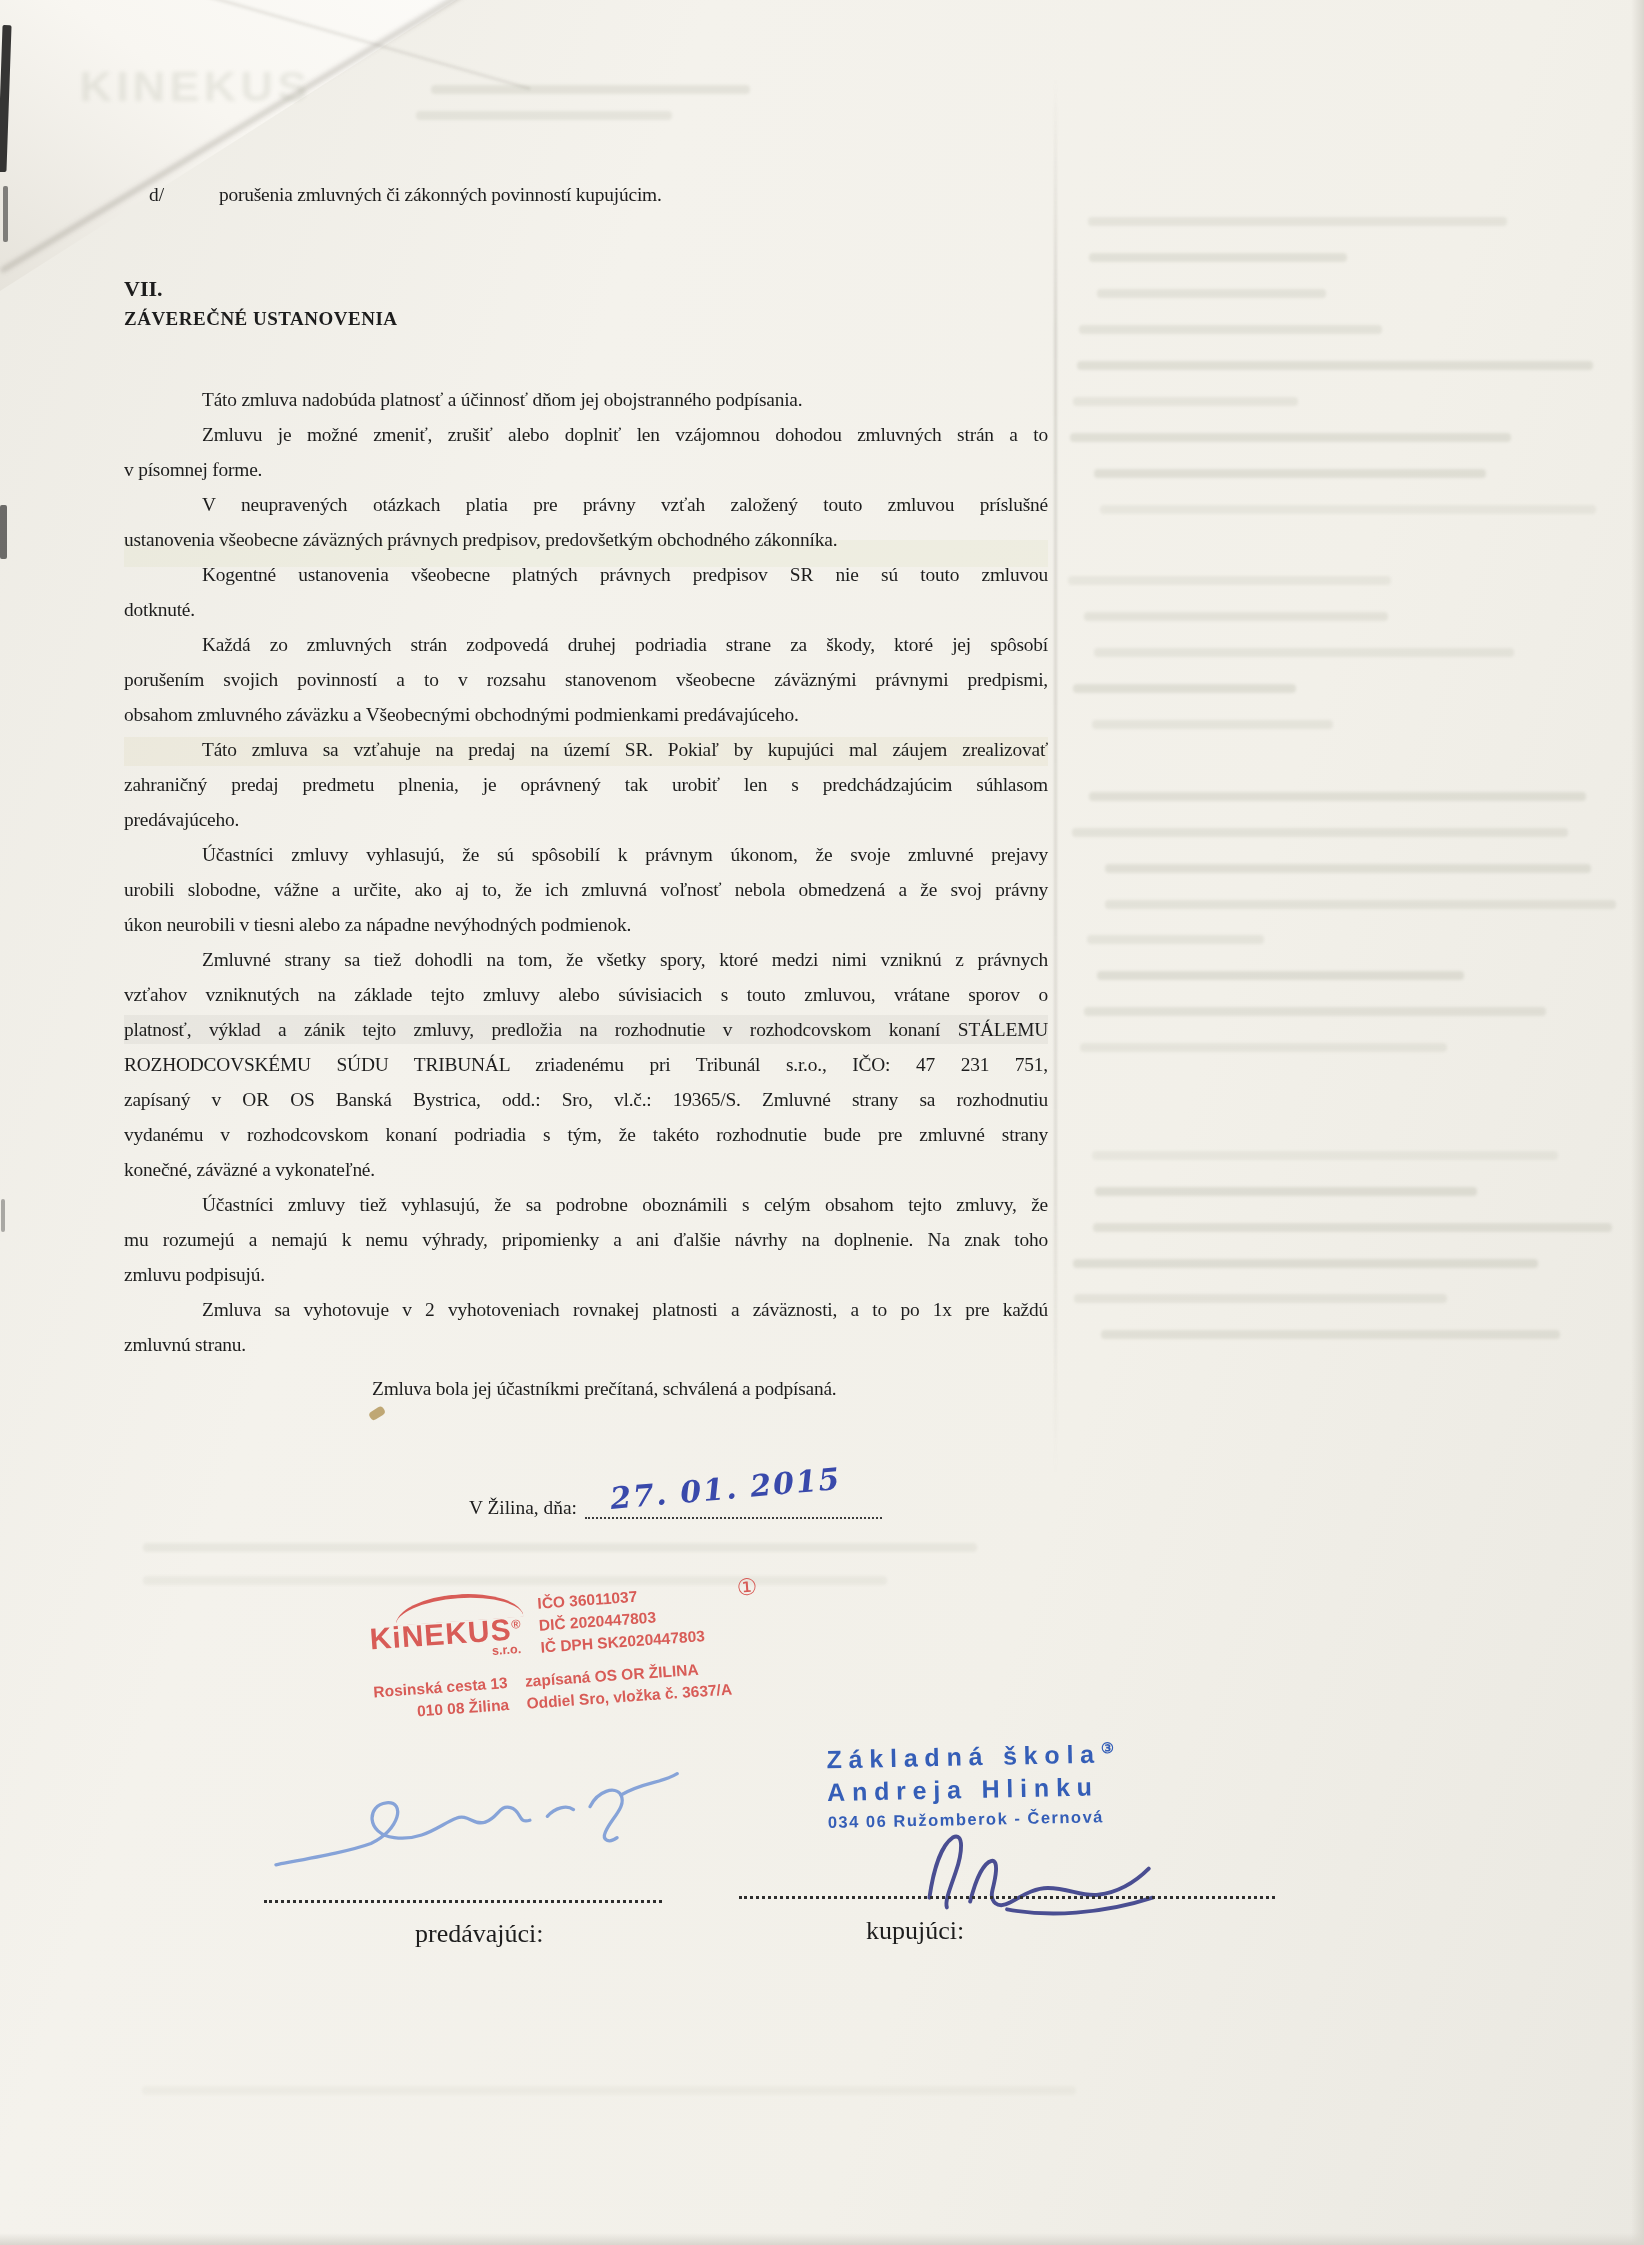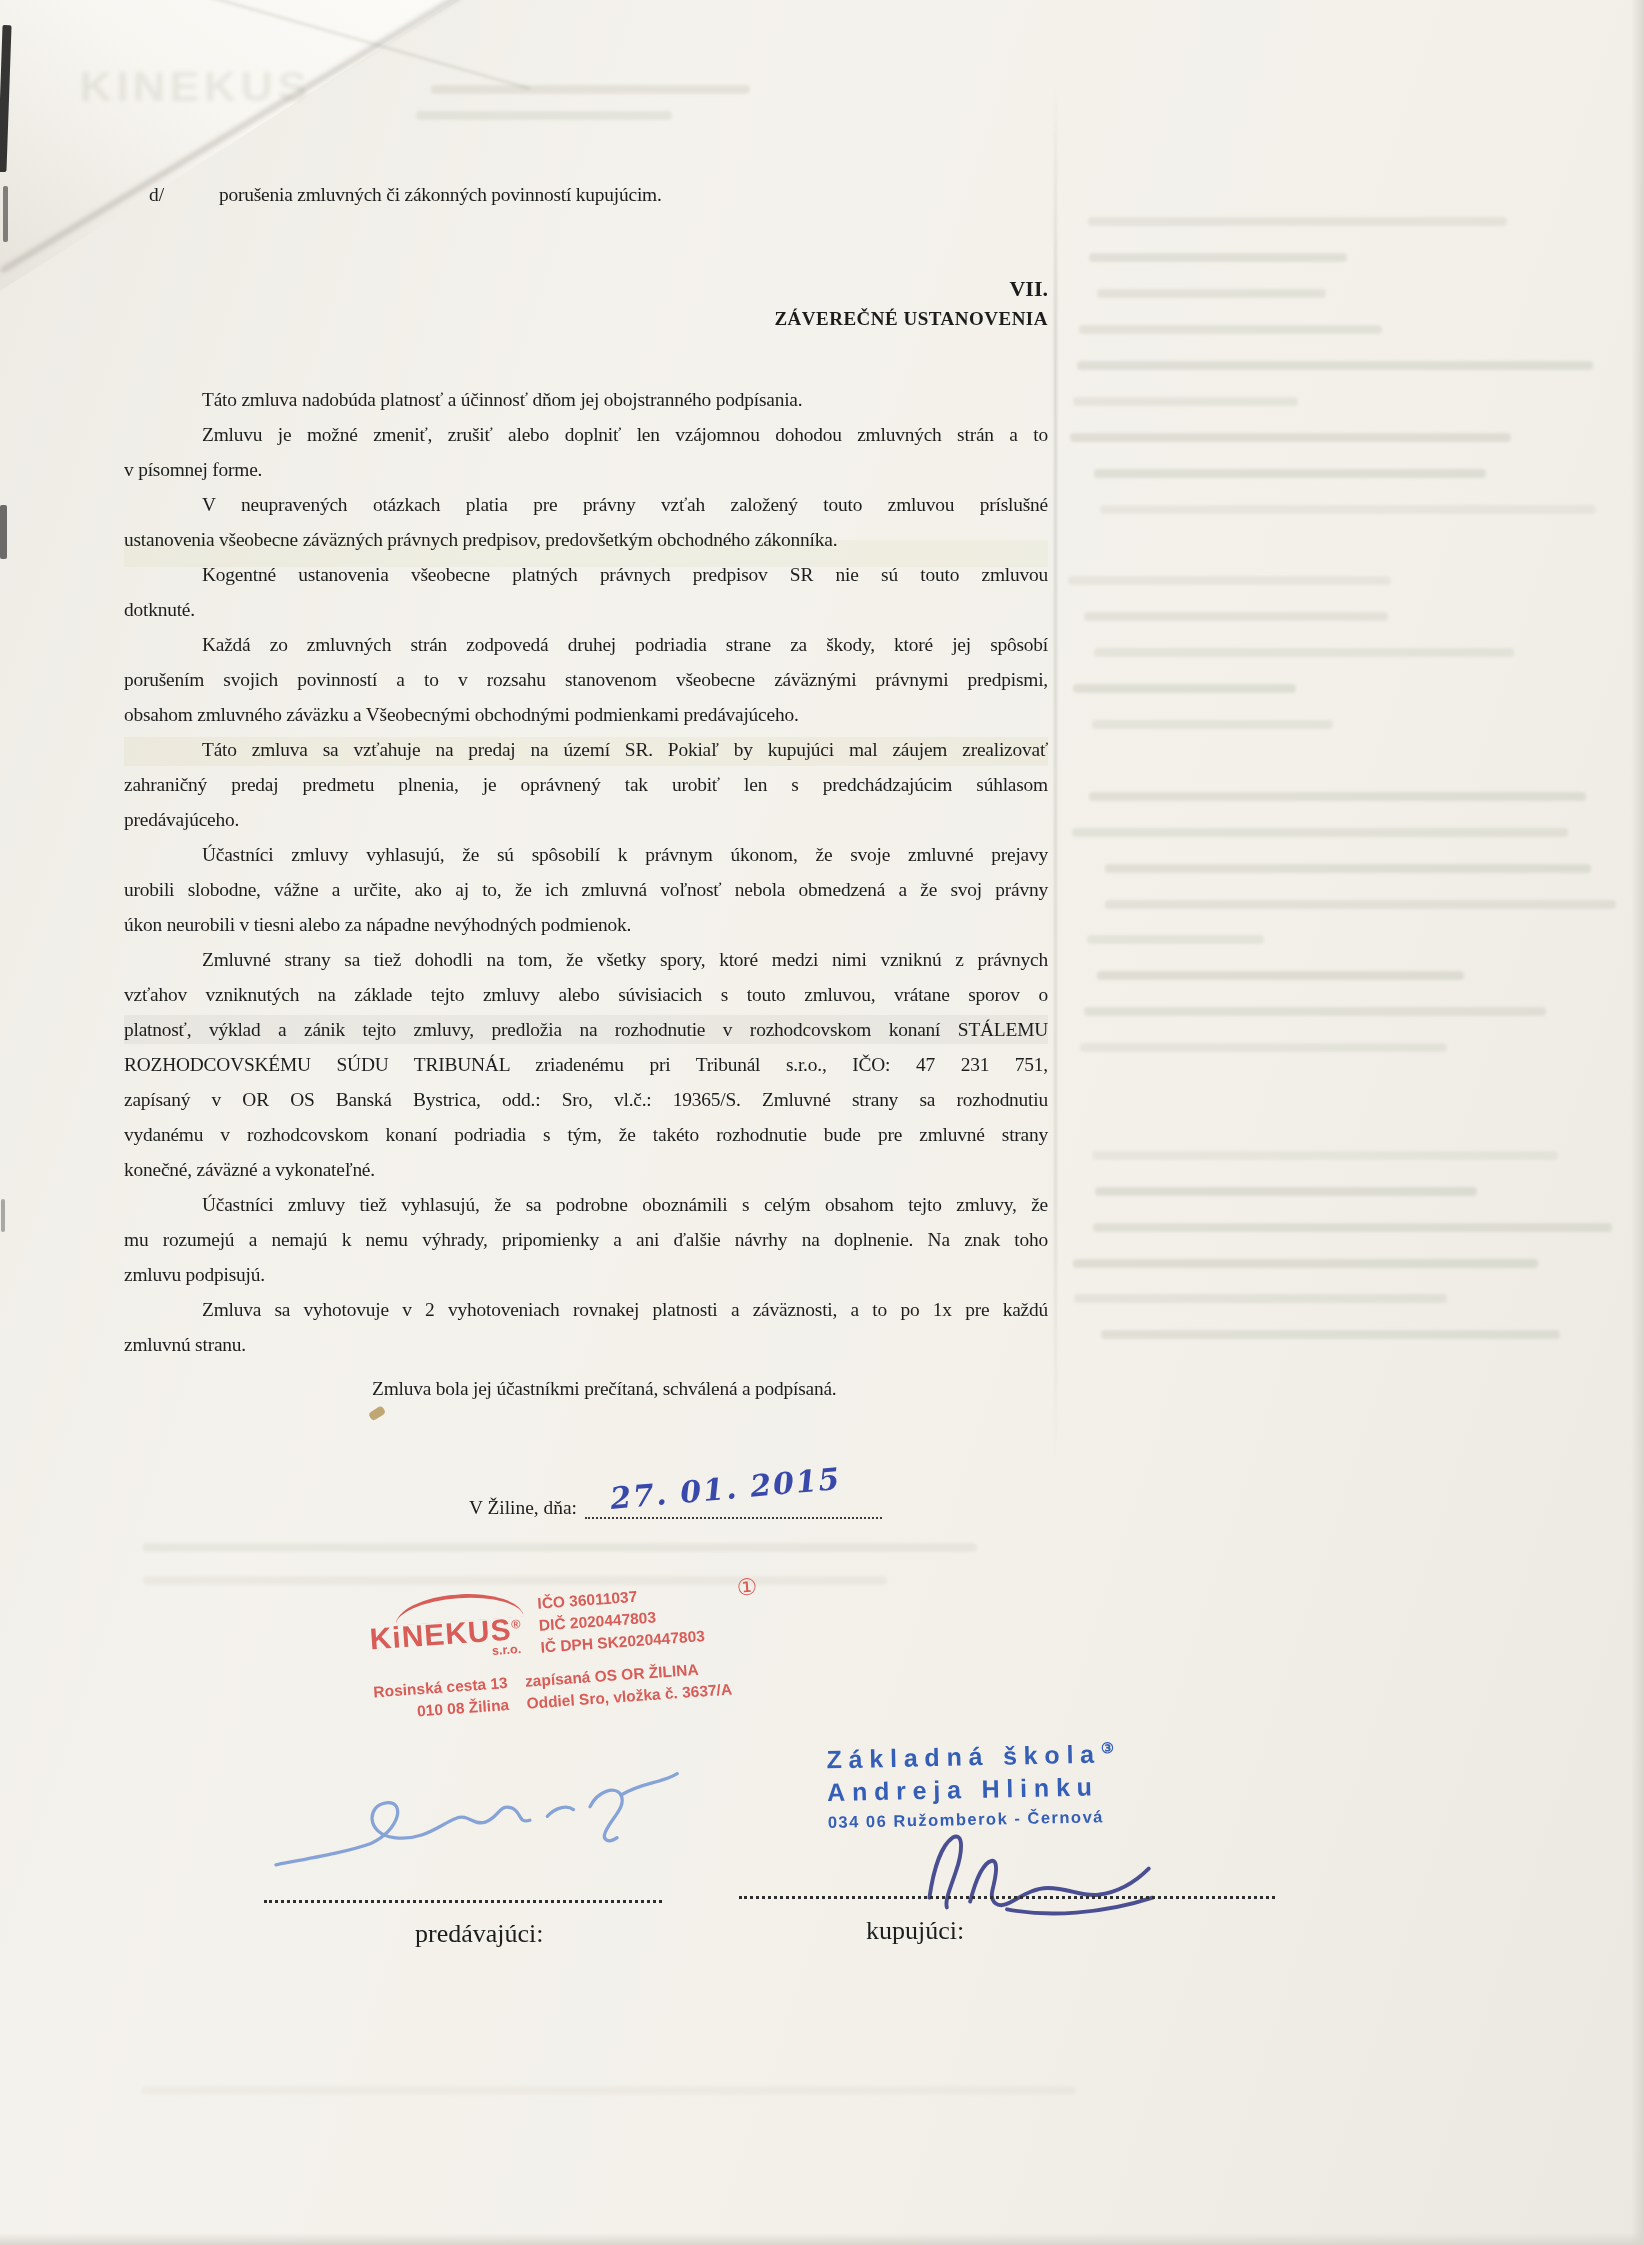--- a/index.html
+++ b/index.html
@@ -39,21 +39,21 @@
   .hl3{left:124px;top:1015px;width:924px;height:29px;background:rgba(150,150,140,.10);}
   
   .clause-d{position:absolute;left:124px;top:177px;width:924px;display:flex;}
   .clause-marker{width:70px;padding-left:25px;font-size:19.4px;line-height:36px;flex:none;}
   .clause-lines{flex:1;}
   .line{font-size:19.4px;line-height:35px;letter-spacing:-0.2px;
     text-align:justify;text-align-last:justify;white-space:normal;}
   .line.first{text-indent:78px;}
   .line.last{text-align-last:left;}
   .clause-lines .line{line-height:36px;}
-  .section-heading{position:absolute;left:124px;top:275px;width:924px;text-align:right;font-weight:bold;}
+  .section-heading{position:absolute;left:124px;top:275px;width:924px;text-align:left;font-weight:bold;}
   .sec-num{font-size:22px;line-height:27px;}
   .sec-title{font-size:19px;line-height:33px;letter-spacing:0.5px;}
   #body-lines{position:absolute;left:124px;top:382px;width:924px;}
   .closing{position:absolute;left:372px;top:1378px;font-size:19.4px;letter-spacing:-0.2px;}
   .dateline{position:absolute;left:469px;top:1496px;font-size:19.4px;}
   .dots{display:inline-block;width:297px;height:21.3px;margin-left:7.8px;vertical-align:bottom;
     border-bottom:2.9px dotted #3a3a3a;position:relative;}
   .hand-date{position:absolute;left:25px;top:-25px;font-family:"DejaVu Serif",serif;
     font-style:italic;font-weight:600;font-size:30px;letter-spacing:1.9px;
     color:var(--handwriting-blue,#3f51b5);transform:rotate(-5deg);white-space:nowrap;}
@@ -183,21 +183,21 @@
       <div class="line first">Účastníci zmluvy tiež vyhlasujú, že sa podrobne oboznámili s celým obsahom tejto zmluvy, že</div>
       <div class="line">mu rozumejú a nemajú k nemu výhrady, pripomienky a ani ďalšie návrhy na doplnenie. Na znak toho</div>
       <div class="line last">zmluvu podpisujú.</div>
       <div class="line first">Zmluva sa vyhotovuje v 2 vyhotoveniach rovnakej platnosti a záväznosti, a to po 1x pre každú</div>
       <div class="line last">zmluvnú stranu.</div>
     </div>
 
   <div class="closing">Zmluva bola jej účastníkmi prečítaná, schválená a podpísaná.</div>
 
   <div class="dateline">
-    <span>V Žiline, dňa:</span><span class="dots"><span class="hand-date">27. 01. 2015</span></span>
+    <span>V Žilina, dňa:</span><span class="dots"><span class="hand-date">27. 01. 2015</span></span>
   </div>
 
   <div class="stamp-seller">
     <div class="ks-top">
       <div class="ks-logo">
         <div class="ks-arc"></div>
         <div class="ks-name"><span>KiNEKUS</span><sup>®</sup></div>
         <div class="ks-sro">s.r.o.</div>
       </div>
       <div class="ks-ids">

